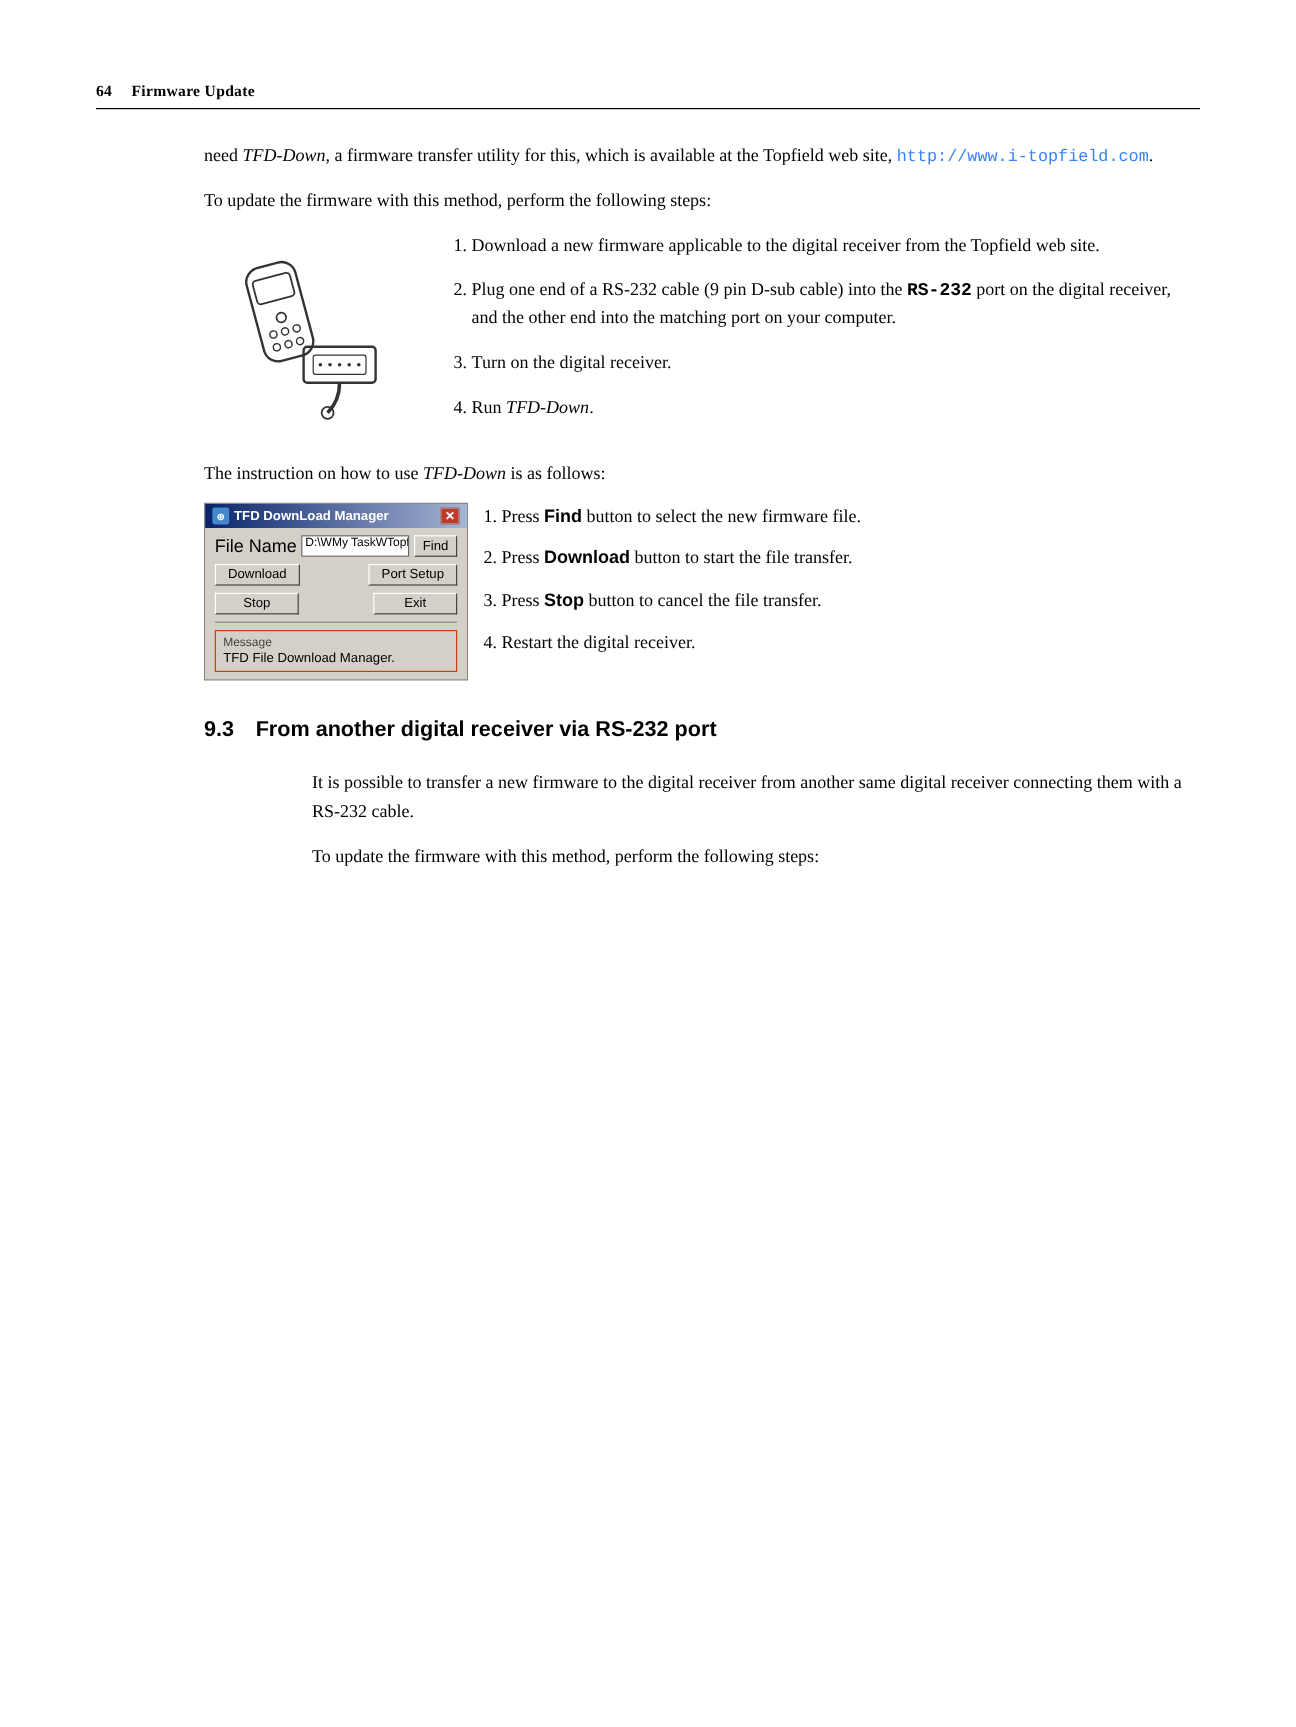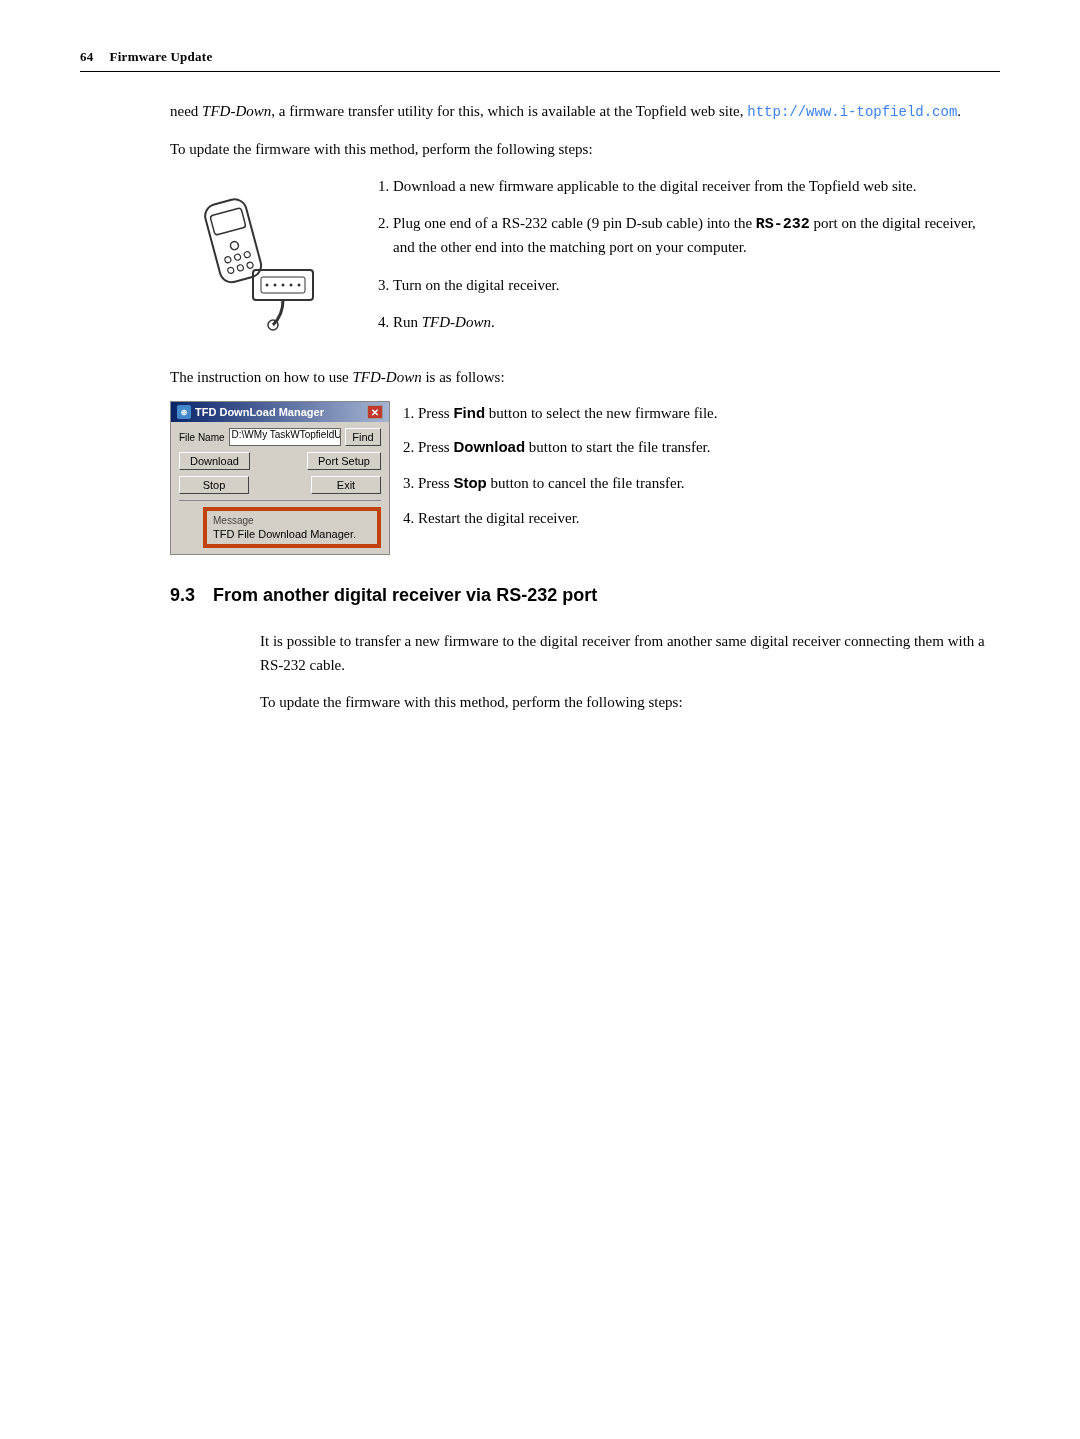--- a/index.html
+++ b/index.html
@@ -11,21 +11,21 @@
       color: #000;
       width: 1080px;
       min-height: 1439px;
       padding: 0;
     }
 
     .page {
       width: 1080px;
       min-height: 1439px;
       background: #fff;
-      padding: 49px 80px 60px 80px;
+      padding: 68px 80px 60px 80px;
     }
 
     
     .page-header {
       display: flex;
       align-items: flex-end;
       border-bottom: 1.5px solid #000;
       padding-bottom: 6px;
       margin-bottom: 28px;
     }
@@ -167,21 +167,21 @@
     }
 
     .tfd-row {
       display: flex;
       align-items: center;
       gap: 4px;
       margin-bottom: 6px;
     }
 
     .tfd-label {
-      font-size: 10px;
+      font-size: 15px;
       white-space: nowrap;
       text-align: right;
     }
 
     .tfd-input {
       flex: 1;
       height: 18px;
       background: #fff;
       border: 1px solid #666;
       font-size: 10px;
@@ -213,24 +213,23 @@
       justify-content: space-between;
     }
 
     .tfd-divider {
       border: none;
       border-top: 1px solid #888;
       margin: 4px 0 6px 0;
     }
 
     .tfd-message-box {
-      border: 4px solid #c2410c;
+      border: 1px solid #c2410c;
       background: #d4d0c8;
       padding: 4px 6px;
-      margin-left: 24px;
     }
 
     .tfd-message-label {
       font-size: 10px;
       color: #444;
       margin-bottom: 2px;
     }
 
     .tfd-message-content {
       font-size: 11px;

